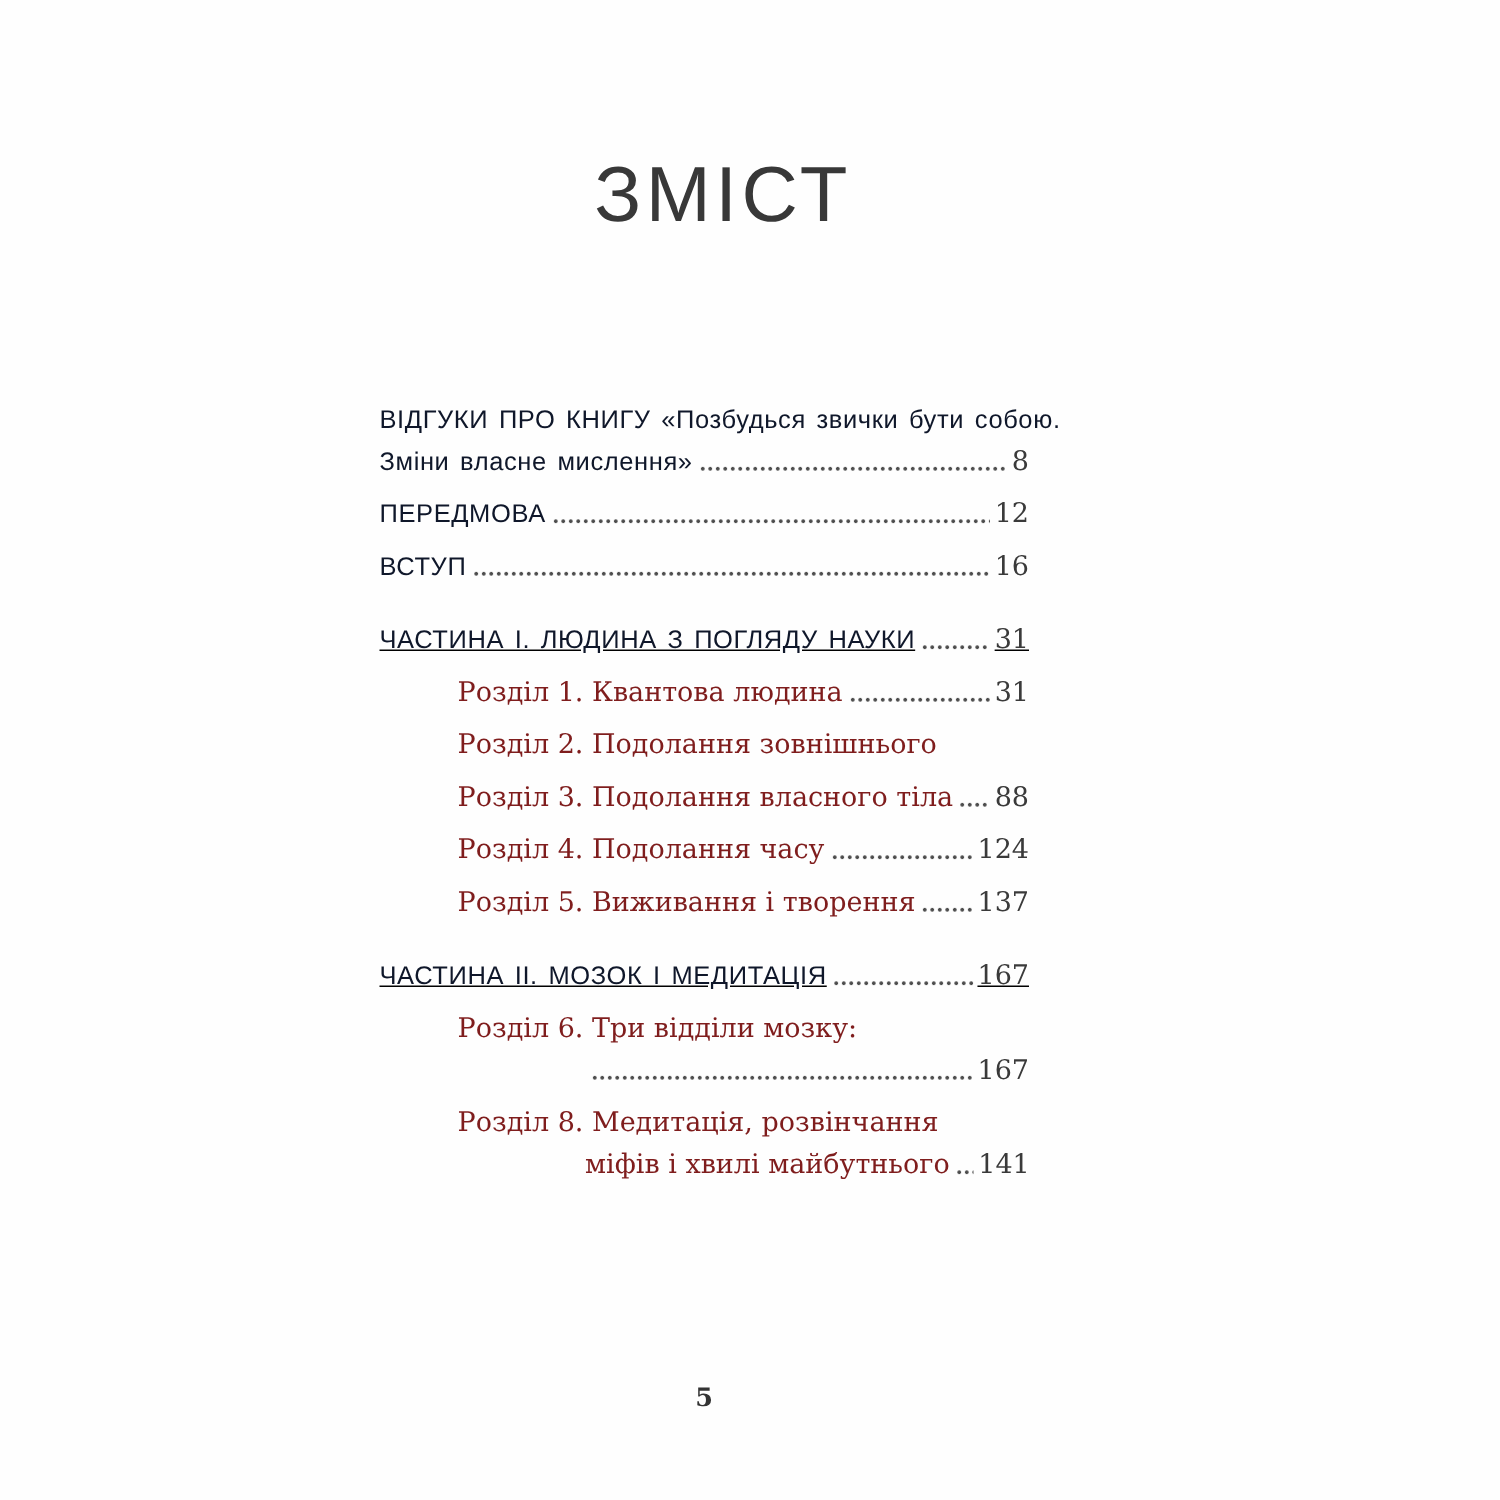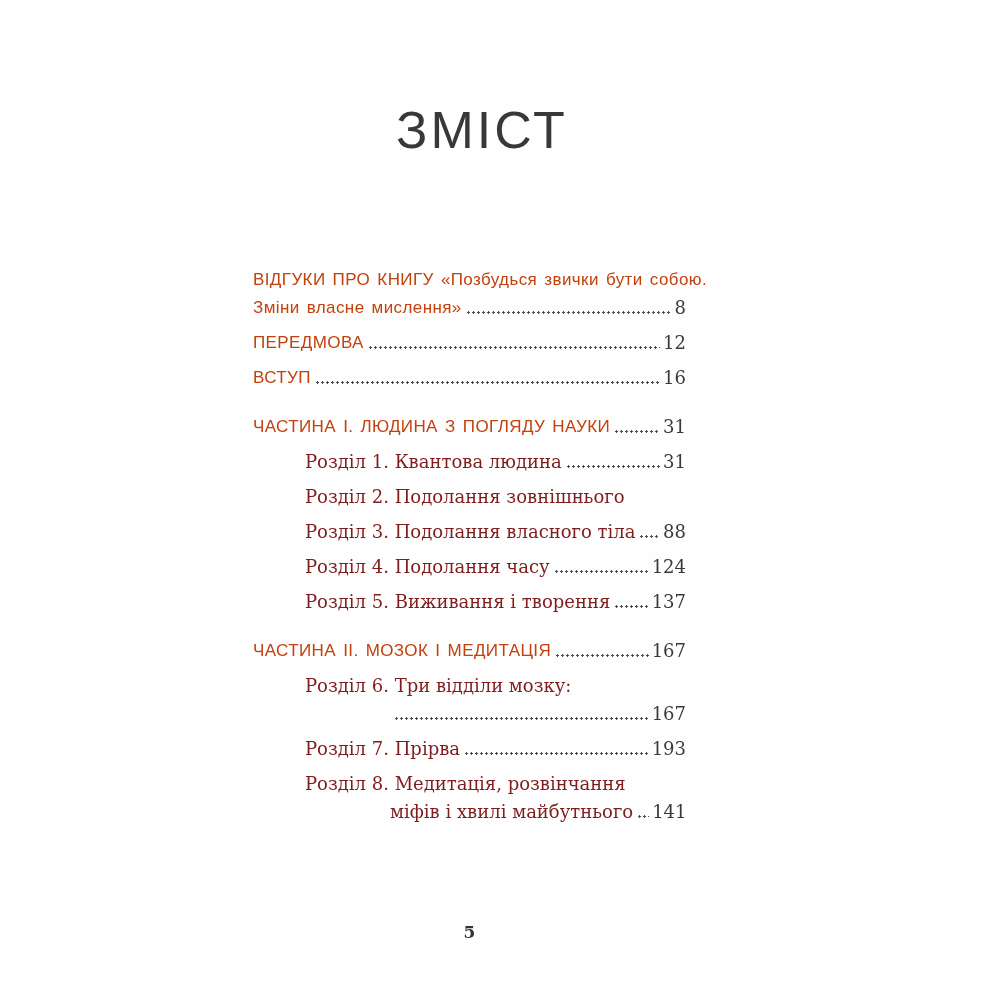--- a/index.html
+++ b/index.html
@@ -34,35 +34,36 @@
     position: absolute;
     top: 266px;
     left: 253px;
     width: 433px;
   }
   .entry {
     margin-bottom: 7px;
   }
   .entry.gap {
     margin-top: 21px;
+    text-decoration: underline;
   }
   .line, .row {
     line-height: 28px;
     white-space: nowrap;
   }
   .row {
     display: flex;
     align-items: center;
   }
   .sans .txt, .sans .line {
     font-family: "Liberation Sans", sans-serif;
     font-size: 17px;
     letter-spacing: 0.4px;
     word-spacing: 2px;
-    color: #c2410c;
+    color: #0f172a;
   }
   .serif .txt, .serif .line {
     font-family: "DejaVu Serif", "Liberation Serif", serif;
     font-size: 18px;
     color: #7f1d1d;
   }
   .serif {
     padding-left: 52px;
   }
   .row.cont {
@@ -183,27 +184,20 @@
     </div>
 
     <div class="entry serif">
       <div class="line">Розділ 6. Три відділи мозку:</div>
       <div class="row cont">
         <span class="leader"></span>
         <span class="num">167</span>
       </div>
     </div>
 
-    <div class="entry serif">
-      <div class="row">
-        <span class="txt">Розділ 7. Прірва</span>
-        <span class="leader"></span>
-        <span class="num">193</span>
-      </div>
-    </div>
 
     <div class="entry serif">
       <div class="line">Розділ 8. Медитація, розвінчання</div>
       <div class="row cont">
         <span class="txt">міфів і хвилі майбутнього</span>
         <span class="leader"></span>
         <span class="num">141</span>
       </div>
     </div>
 

